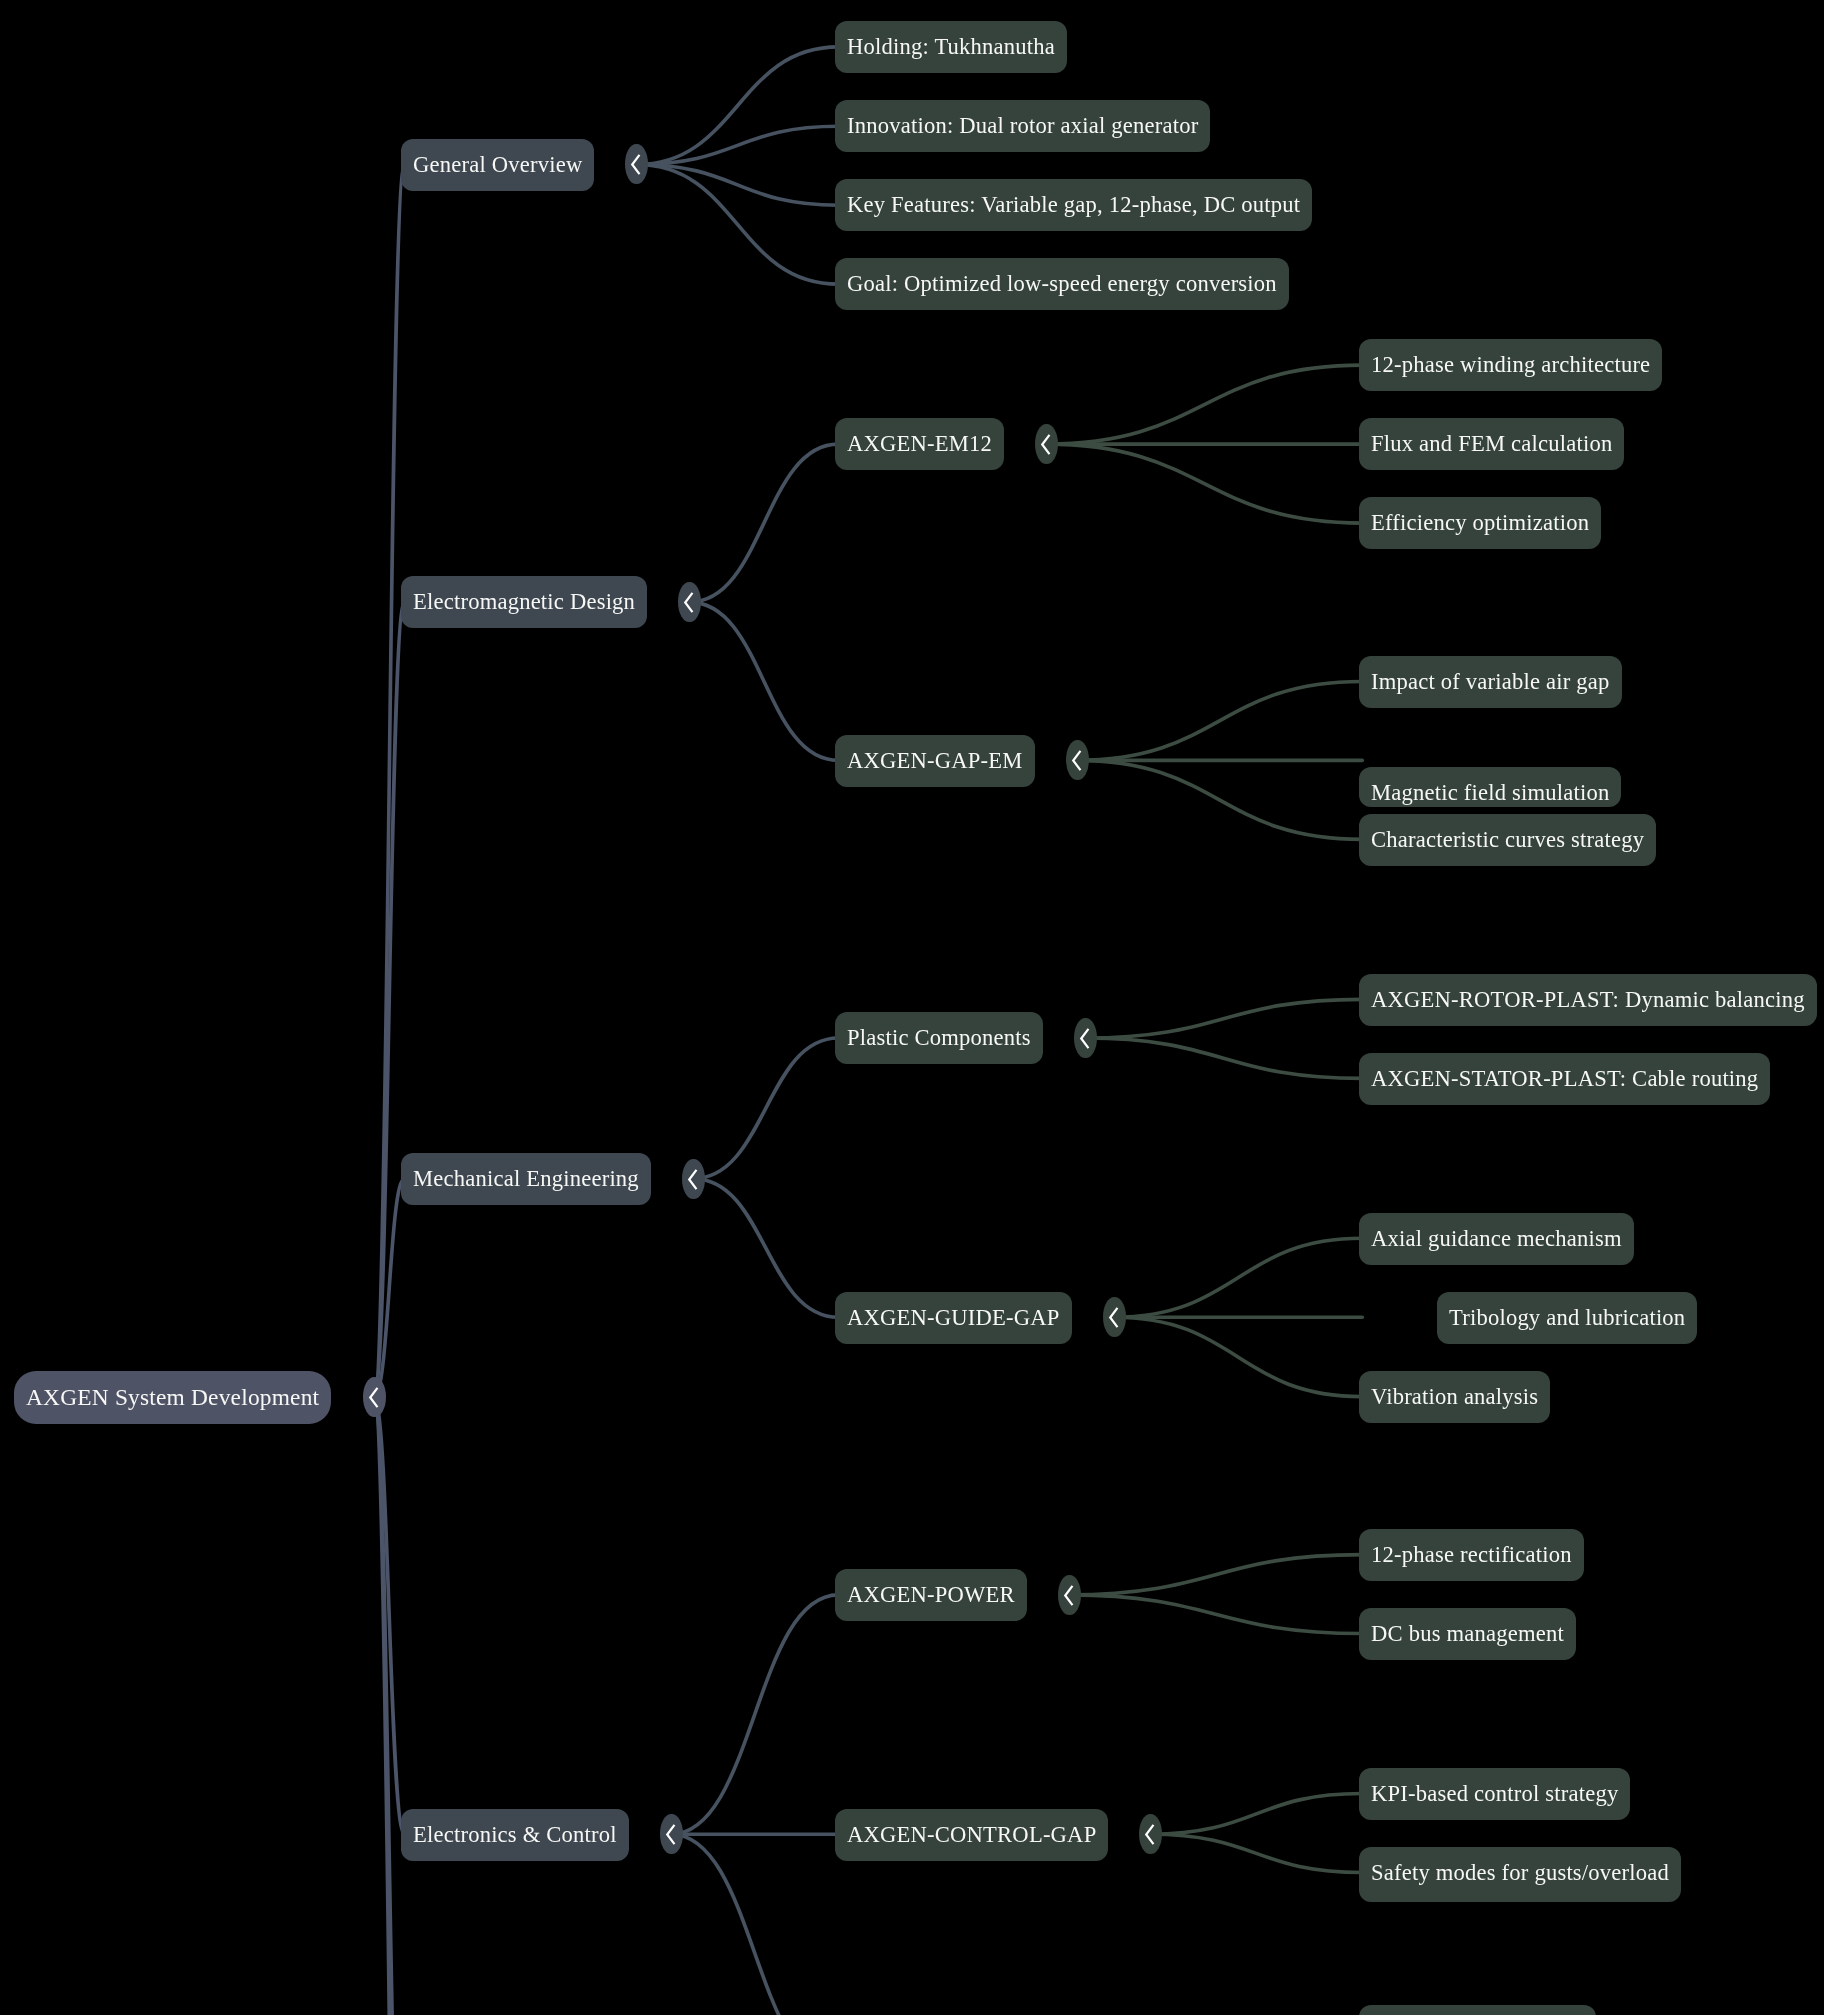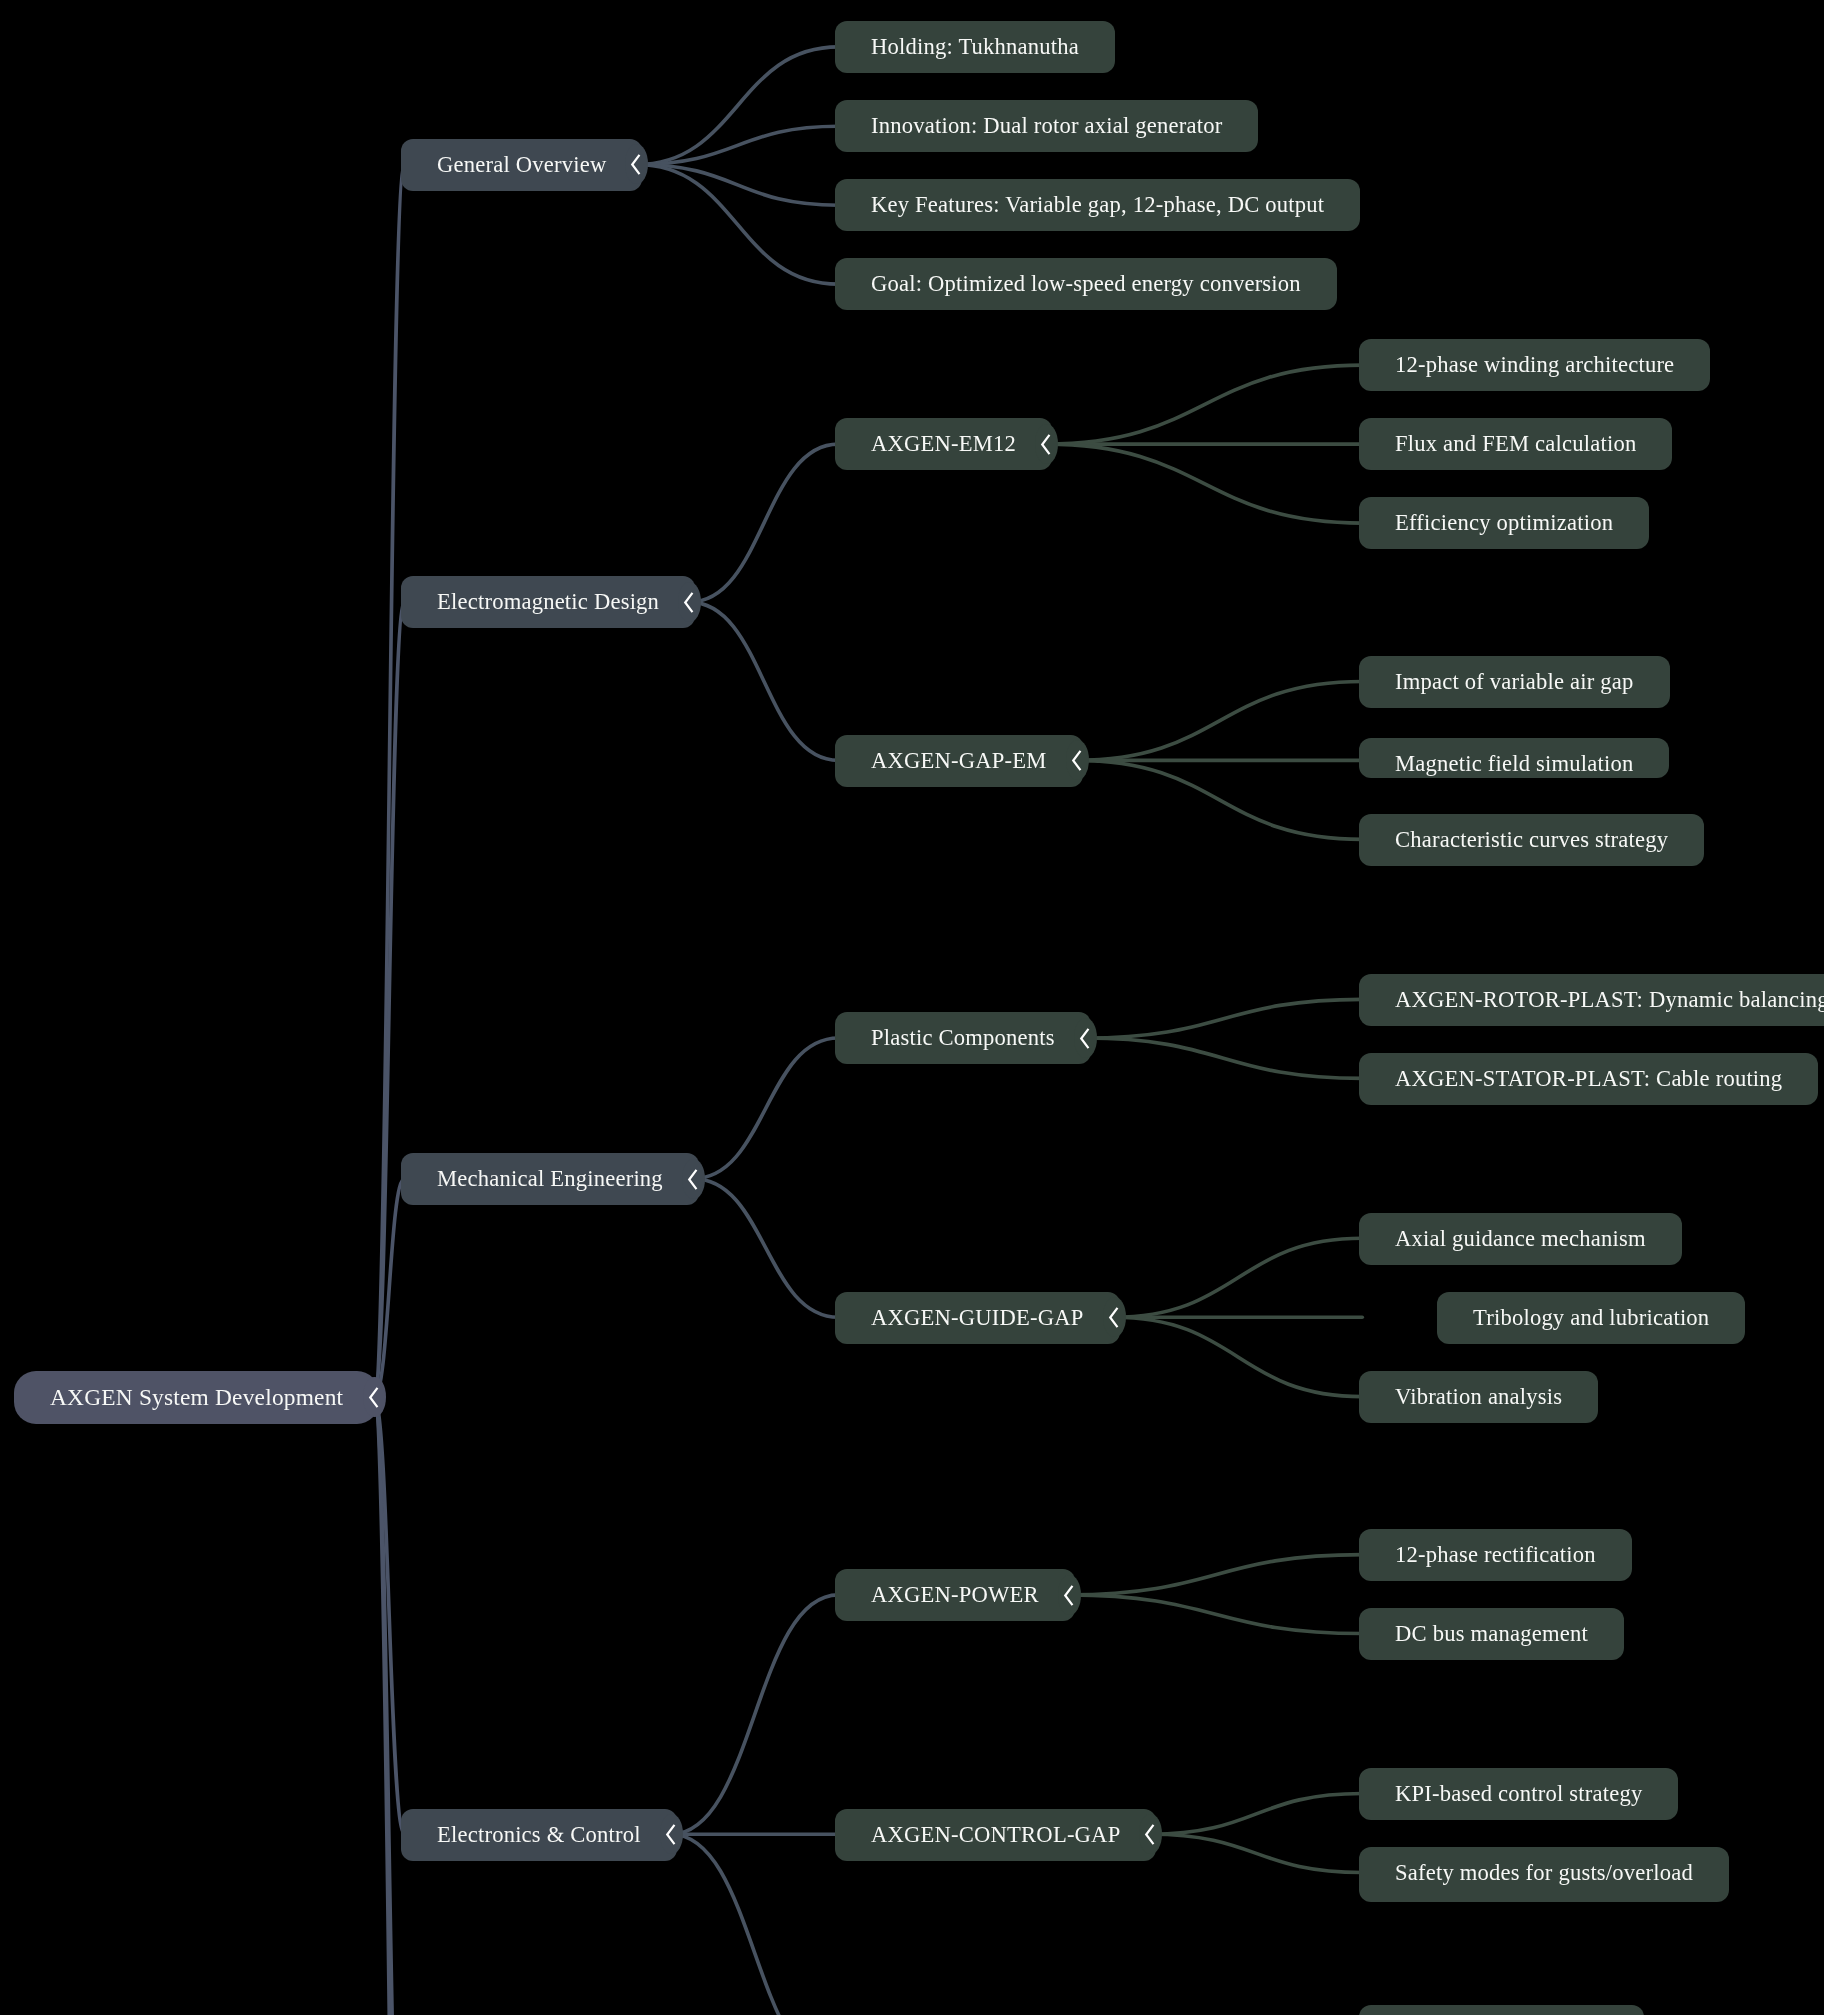--- a/index.html
+++ b/index.html
@@ -22,21 +22,21 @@
   }
   #nodes-layer {
     position: absolute;
     left: 0; top: 0;
     width: 100%; height: 100%;
     z-index: 1;
   }
   .node {
     position: absolute;
     box-sizing: border-box;
-    padding: 0 36px;
+    padding: 0 12px;
     border-radius: 12px;
     font-size: 22.6px;
     color: #f7f8f6;
     white-space: nowrap;
     letter-spacing: 0.2px;
   }
   .node.root {
     border-radius: 22px;
     font-size: 23.4px;
   }
@@ -115,21 +115,21 @@
       <div class="node leaf" style="left: 1359px; top: 339px; height: 52px; line-height: 52px; background: rgb(53, 67, 60); color: rgb(247, 248, 246);">12-phase winding architecture</div>
       <div class="node leaf" style="left: 1359px; top: 418px; height: 52px; line-height: 52px; background: rgb(53, 67, 60); color: rgb(247, 248, 246);">Flux and FEM calculation</div>
       <div class="node leaf" style="left: 1359px; top: 497px; height: 52px; line-height: 52px; background: rgb(53, 67, 60); color: rgb(247, 248, 246);">Efficiency optimization</div>
       <div class="collapse-circle" style="left: 1035px; top: 424px; background: rgb(53, 67, 60);">
         <svg width="13.7" height="25" viewBox="0 0 34 62">
           <polyline points="26,7 8,31 26,55" fill="none" stroke="#ffffff" stroke-width="5.5"></polyline>
         </svg>
       </div>
       <div class="node sub" style="left: 835px; top: 735px; height: 52px; line-height: 52px; background: rgb(53, 67, 60); color: rgb(247, 248, 246);">AXGEN-GAP-EM</div>
       <div class="node leaf" style="left: 1359px; top: 656px; height: 52px; line-height: 52px; background: rgb(53, 67, 60); color: rgb(247, 248, 246); text-align: right;">Impact of variable air gap</div>
-      <div class="node leaf" style="left: 1359px; top: 738px; height: 40px; line-height: 52px; background: rgb(53, 67, 60); color: rgb(247, 248, 246);">Magnetic field simulation</div>
+      <div class="node leaf" style="left: 1359px; top: 767px; height: 40px; line-height: 52px; background: rgb(53, 67, 60); color: rgb(247, 248, 246);">Magnetic field simulation</div>
       <div class="node leaf" style="left: 1359px; top: 814px; height: 52px; line-height: 52px; background: rgb(53, 67, 60); color: rgb(247, 248, 246);">Characteristic curves strategy</div>
       <div class="collapse-circle" style="left: 1066px; top: 740px; background: rgb(53, 67, 60);">
         <svg width="13.7" height="25" viewBox="0 0 34 62">
           <polyline points="26,7 8,31 26,55" fill="none" stroke="#ffffff" stroke-width="5.5"></polyline>
         </svg>
       </div>
       <div class="collapse-circle" style="left: 678px; top: 582px; background: rgb(63, 72, 81);">
         <svg width="13.7" height="25" viewBox="0 0 34 62">
           <polyline points="26,7 8,31 26,55" fill="none" stroke="#ffffff" stroke-width="5.5"></polyline>
         </svg>

